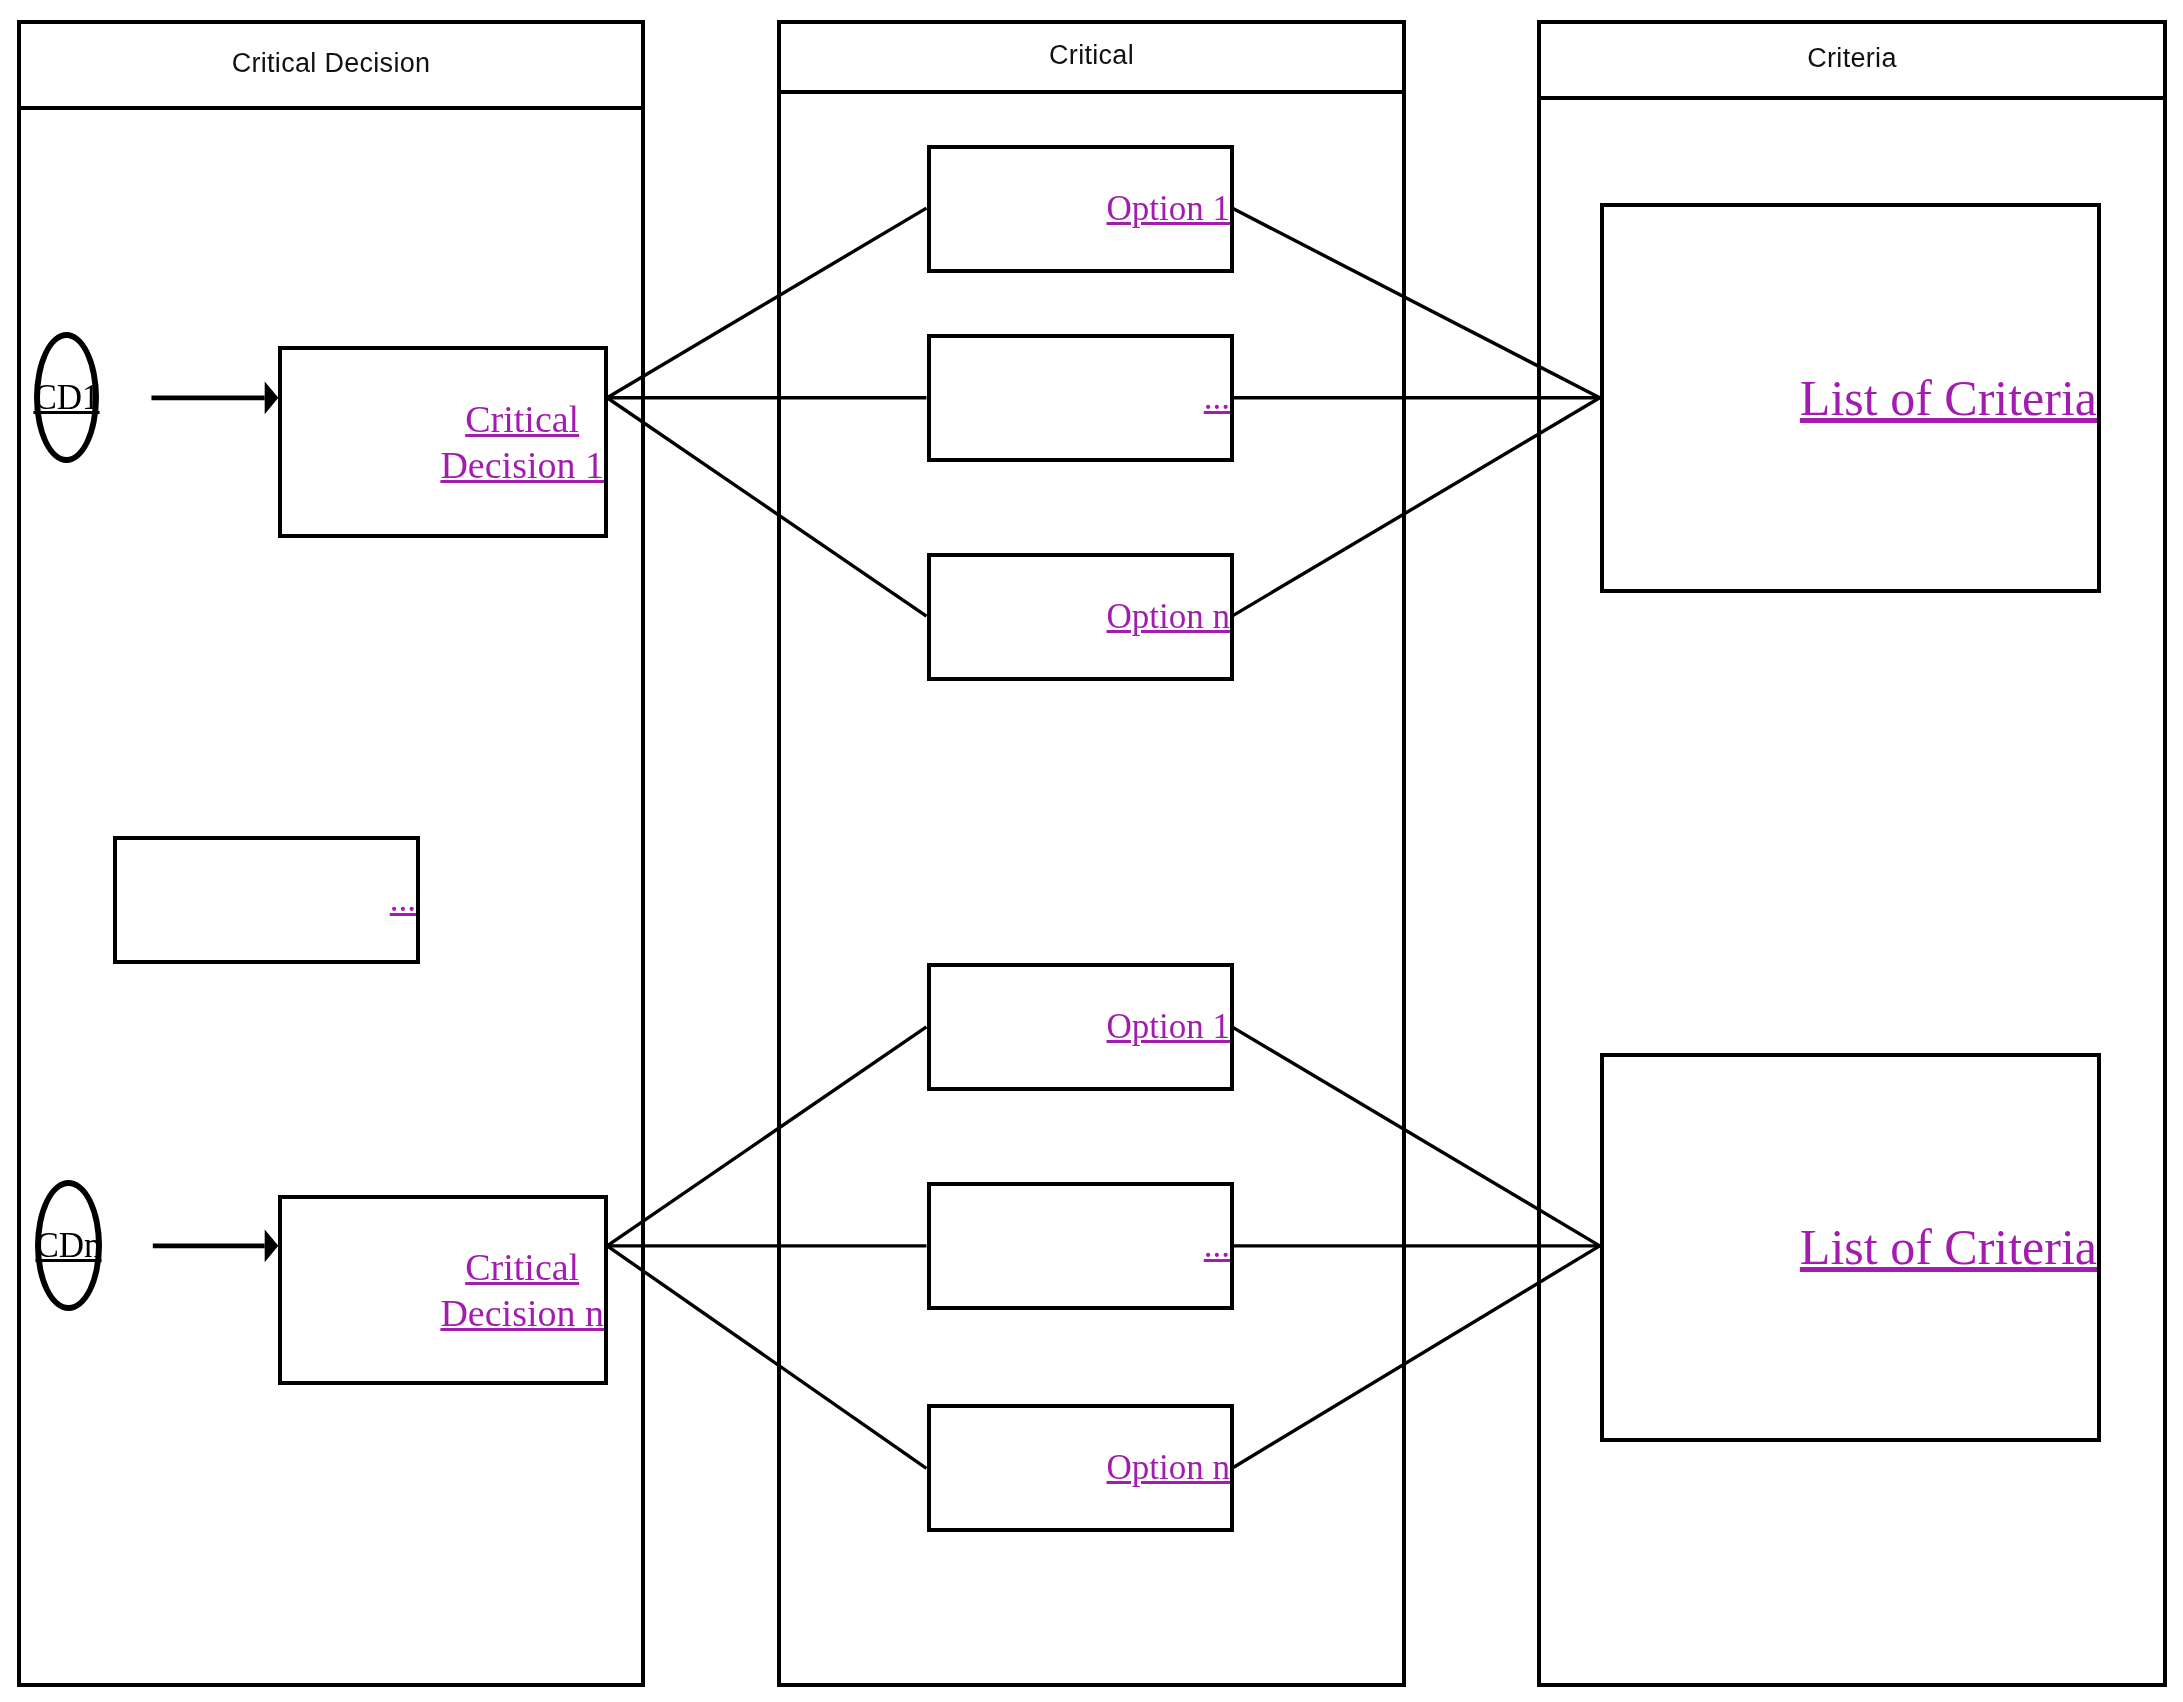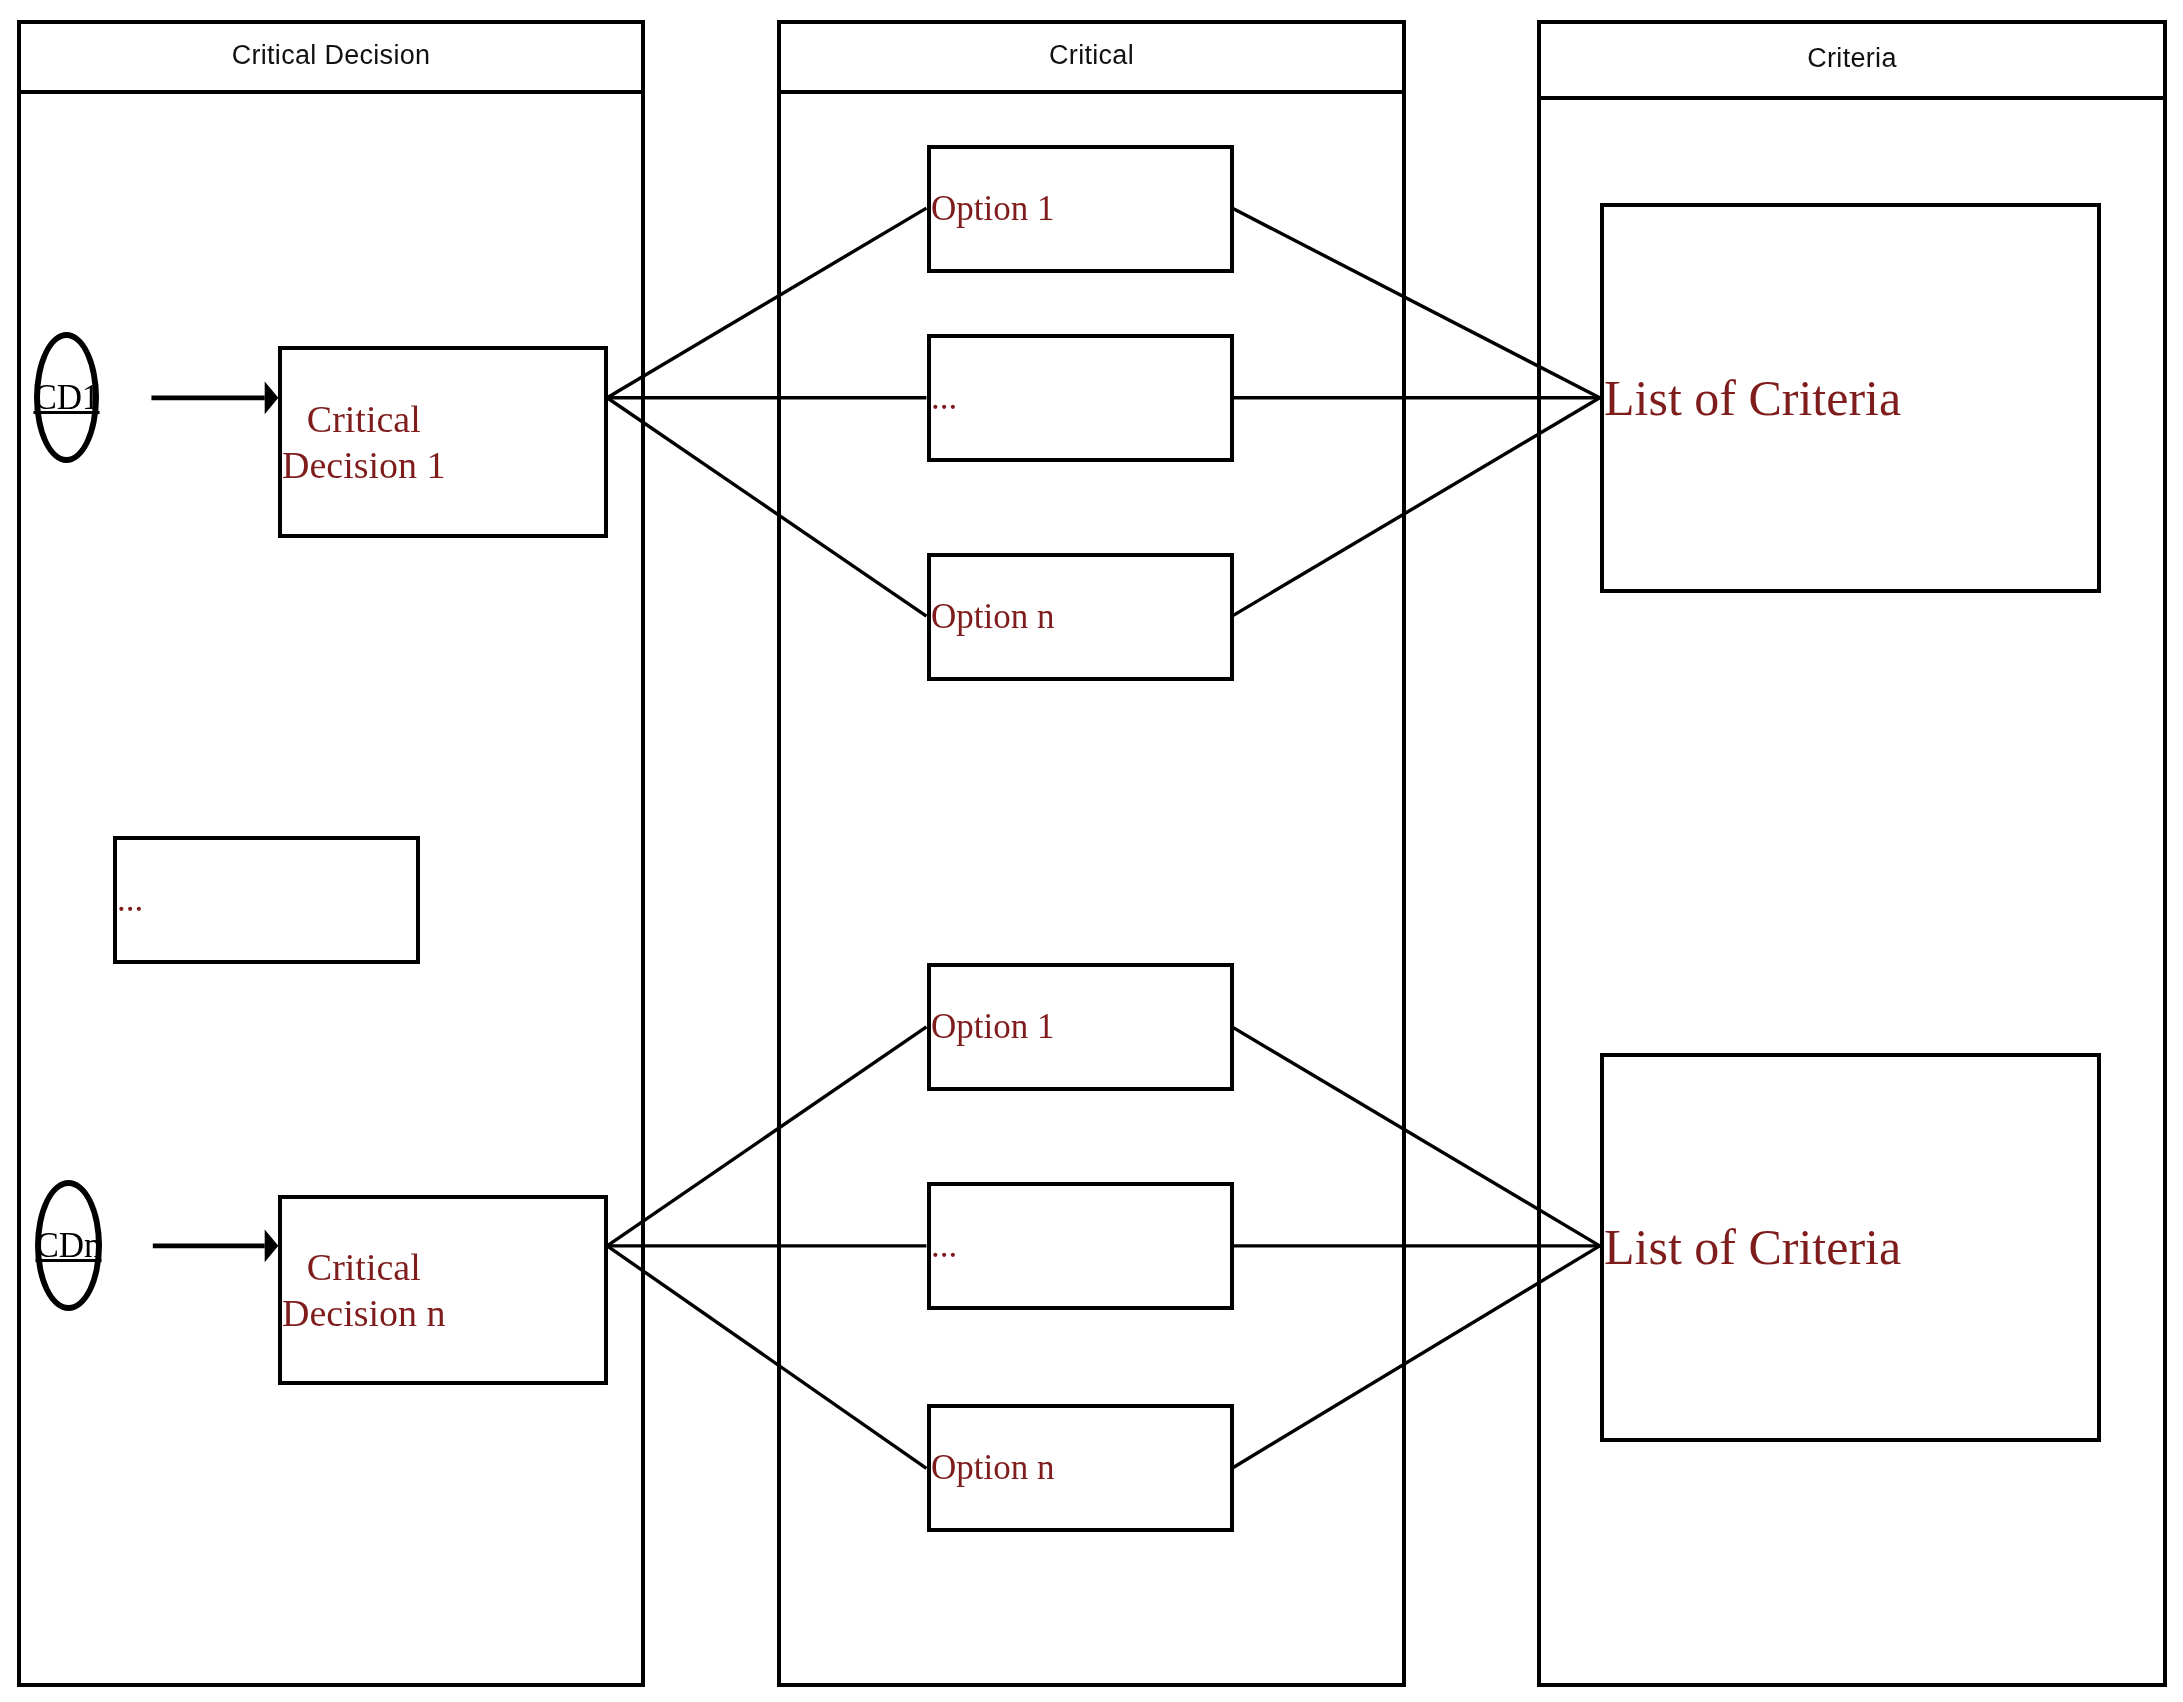--- a/index.html
+++ b/index.html
@@ -37,25 +37,26 @@
   }
 
   
   .node {
     position: absolute;
     box-sizing: border-box;
     border: 4.1px solid #000000;
     background: #ffffff;
     display: flex;
     align-items: center;
-    justify-content: flex-start;
+    justify-content: flex-end;
     text-align: center;
-    color: #7f1d1d;
+    color: #a21caf;
     line-height: 1.22;
     z-index: 5;
+    text-decoration: underline;
   }
   .node.decision { font-size: 38px; margin-top: 44px; }
   .node.option   { font-size: 35px; }
   .node.criteria { font-size: 50px; }
   .node.ellipsis { font-size: 35px; }
 
   
   .oval {
     position: absolute;
     box-sizing: border-box;
@@ -92,21 +93,21 @@
     fill: none;
   }
   .arrowhead { fill: #000000; }
 </style>
 </head>
 <body>
 
 <div id="canvas">
 
   <div class="lane" style="left:17px; top:20px; width:628px; height:1667px;"></div>
-  <div class="lane-header" style="left:17px; top:20px; width:628px; height:74px;">Critical Decision</div>
+  <div class="lane-header" style="left:17px; top:20px; width:628px; height:90px;">Critical Decision</div>
 
   <div class="lane" style="left:777px; top:20px; width:629px; height:1667px;"></div>
   <div class="lane-header" style="left:777px; top:20px; width:629px; height:74px;">Critical</div>
 
   <div class="lane" style="left:1537px; top:20px; width:630px; height:1667px;"></div>
   <div class="lane-header" style="left:1537px; top:20px; width:630px; height:80px;">Criteria</div>
 
   <svg id="links" viewBox="0 0 3200 2496" preserveAspectRatio="none">
 
     <line class="edge-arrow" x1="222" y1="583" x2="388" y2="583"></line>

